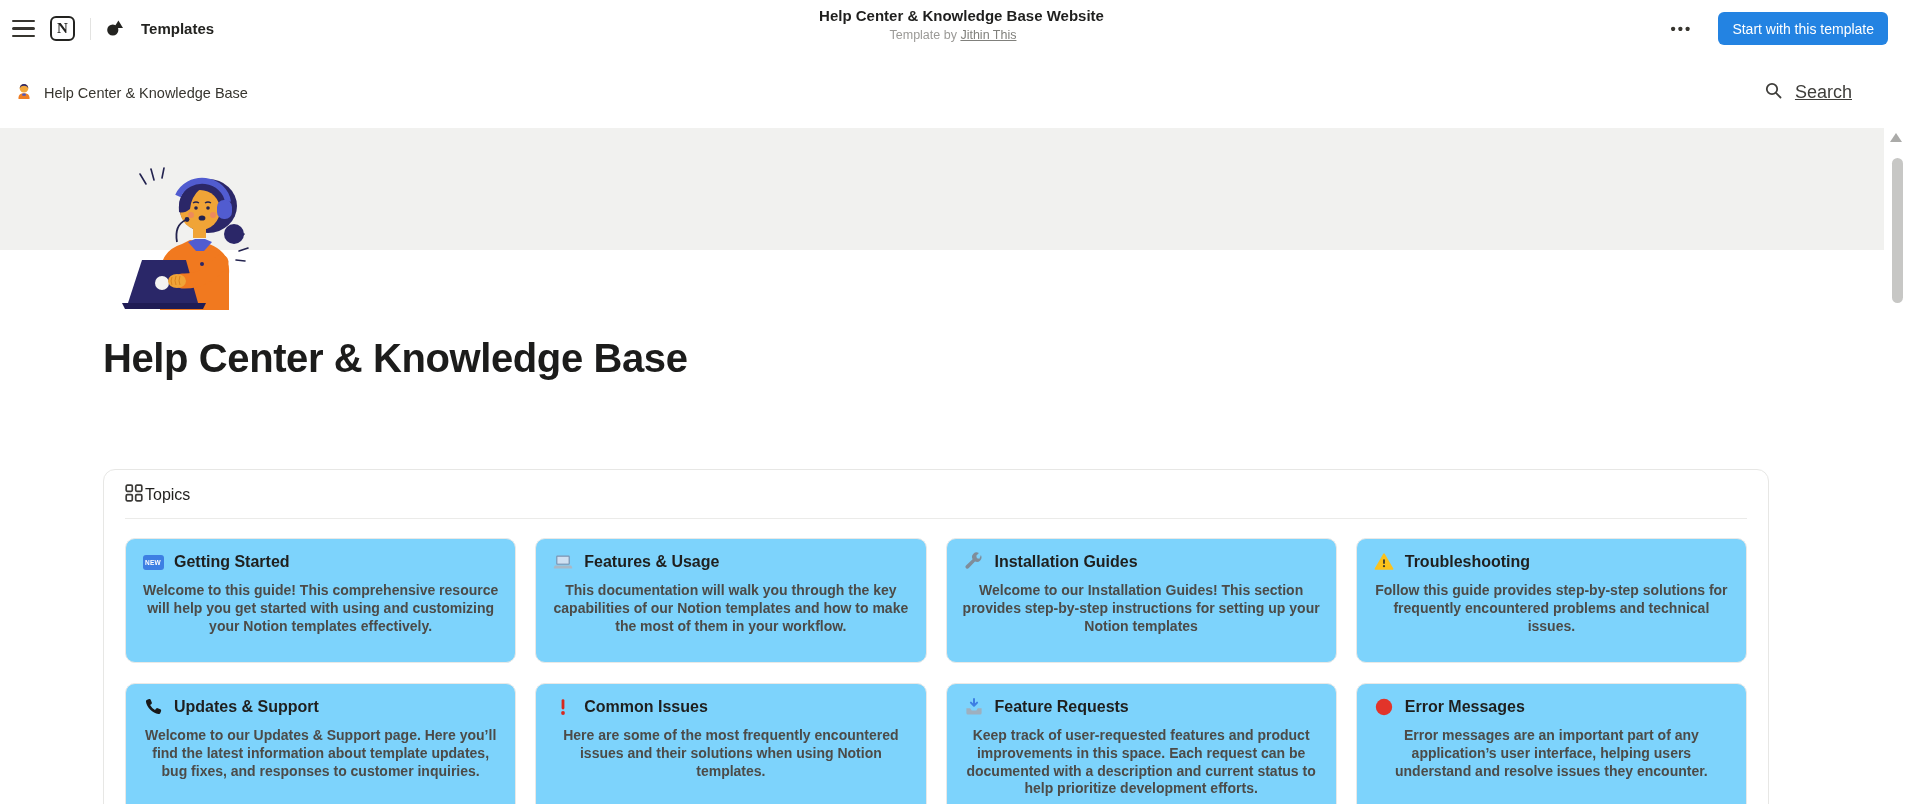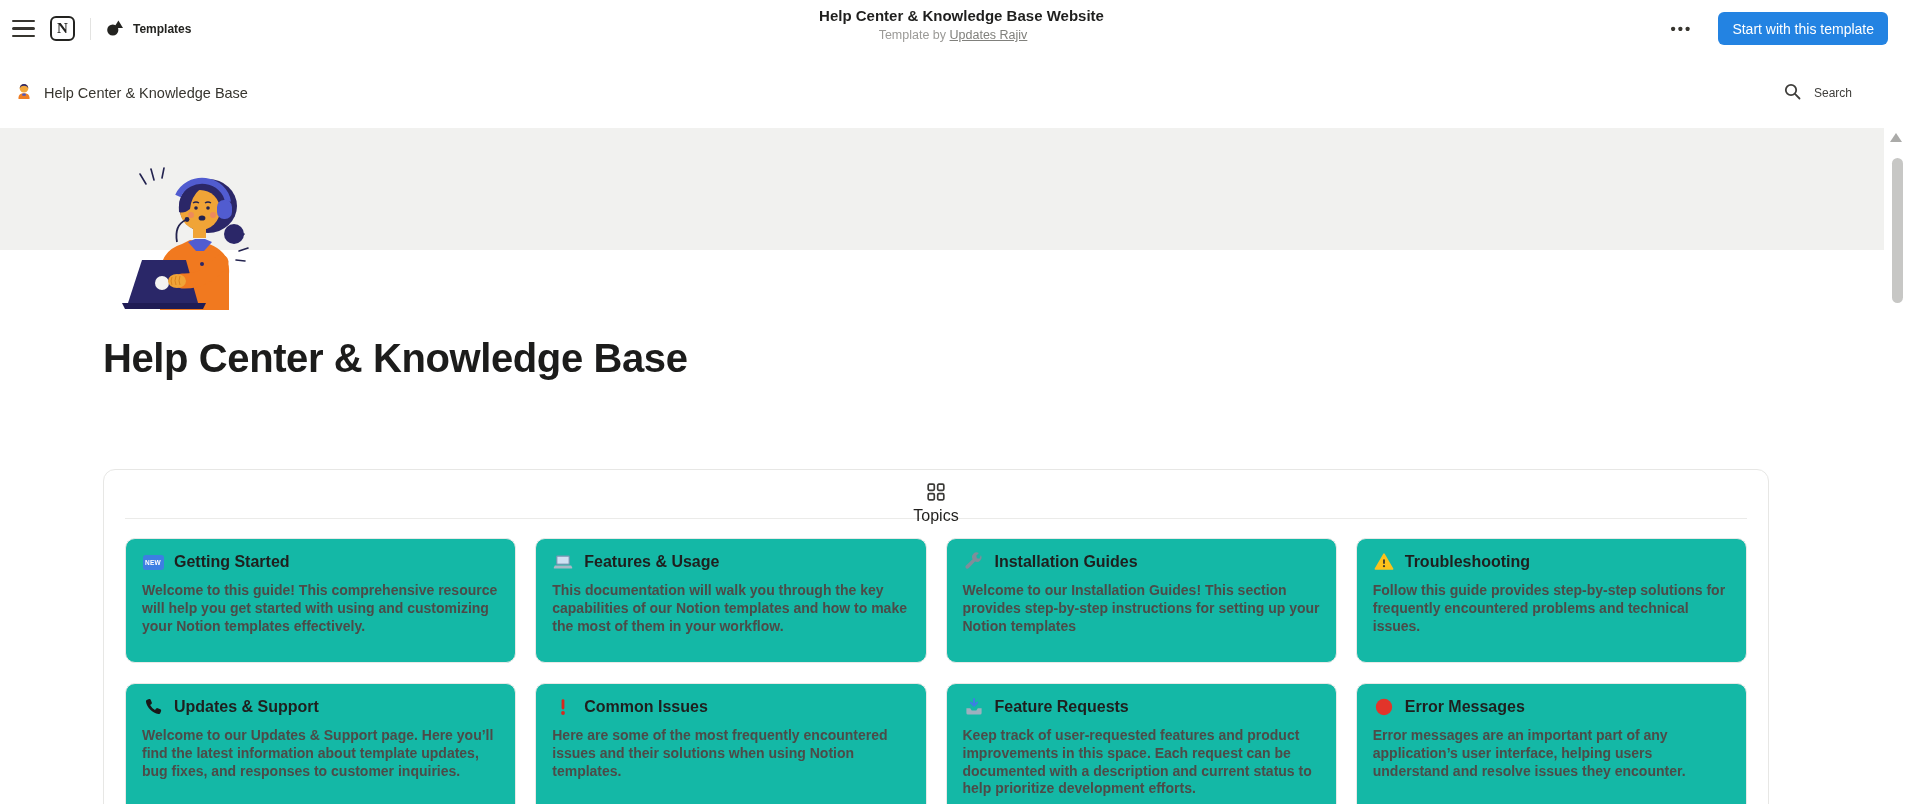--- a/index.html
+++ b/index.html
@@ -8,46 +8,46 @@
     font-family:"Liberation Sans", sans-serif;color:#37352f;
   }
   
   .topbar{position:absolute;top:0;left:0;right:0;height:57px;background:#fff;border-bottom:1px solid #ededeb;}
   .tb-left{position:absolute;left:12px;top:0;height:57px;display:flex;align-items:center;gap:15px;}
   .burger{width:23px;display:flex;flex-direction:column;gap:5px;cursor:pointer;}
   .burger span{display:block;height:2.4px;background:#37352f;border-radius:2px;}
   .nlogo{width:25px;height:25px;border:2px solid #232320;border-radius:6px;display:flex;align-items:center;justify-content:center;
          font-family:"Liberation Serif", serif;font-weight:700;font-size:15px;color:#232320;cursor:pointer;background:#fff;box-sizing:border-box;}
   .tb-div{width:1px;height:22px;background:#e3e3e1;}
-  .tpl{display:flex;align-items:center;gap:8px;font-size:12px;font-weight:700;color:#232320;cursor:pointer;}
+  .tpl{display:flex;align-items:center;gap:16px;font-size:15px;font-weight:700;color:#232320;cursor:pointer;}
   .tb-center{position:absolute;left:50%;top:7px;transform:translateX(-50%);text-align:center;white-space:nowrap;}
   .tb-title{font-size:15px;font-weight:700;color:#1f1f1e;margin-left:17px;}
   .tb-byline{font-size:12.5px;color:#9b9a97;margin-top:4px;}
   .tb-author{color:#80807c;text-decoration:underline;cursor:pointer;}
   .tb-right{position:absolute;right:18px;top:0;height:57px;display:flex;align-items:center;gap:26px;}
   .more{font-size:15px;font-weight:700;letter-spacing:2px;color:#37352f;cursor:pointer;}
   .cta{background:#2383e2;color:#fff;font-size:14px;font-weight:500;height:33px;padding:11px 14px;border-radius:6px;
        border:none;display:flex;align-items:center;cursor:pointer;font-family:"Liberation Sans",sans-serif;}
   
   .crumbbar{position:absolute;top:57px;left:0;right:0;height:71px;background:#fff;}
   .crumb{position:absolute;left:14px;top:0;height:71px;display:flex;align-items:center;gap:10px;
          font-size:14.5px;font-weight:500;color:#37352f;cursor:pointer;}
   .searchbox{position:absolute;right:54px;top:0;height:71px;display:flex;align-items:center;gap:12px;
-             font-size:12px;color:#3f3e3b;cursor:pointer;}
+             font-size:18px;color:#3f3e3b;cursor:pointer;text-decoration:underline;}
   
   .cover{position:absolute;top:128px;left:0;width:1884px;height:122px;background:#f1f1ef;}
   .illo{position:absolute;top:162px;left:116px;}
   .hero-title{position:absolute;top:336px;left:103px;font-size:40px;font-weight:700;color:#1c1c1b;letter-spacing:-0.4px;margin:0;}
   
   .topics{position:absolute;top:469px;left:103px;width:1666px;height:400px;border:1px solid #e7e7e5;border-radius:12px;
           background:#fff;padding:13px 21px 0;box-sizing:border-box;}
-  .topics-head{display:flex;align-items:center;gap:2px;font-size:16px;font-weight:500;color:#201f1d;height:24px;flex-direction:column;}
+  .topics-head{display:flex;align-items:center;gap:2px;font-size:16px;font-weight:500;color:#201f1d;height:24px;}
   .topics-divider{margin:11px 0 0;border:none;border-top:1px solid #ebebe9;}
   .cards{margin-top:19px;display:grid;grid-template-columns:repeat(4,1fr);grid-template-rows:125px 170px;column-gap:19px;row-gap:20px;}
-  .card{border:1px solid #e9e9e7;border-radius:10px;padding:13px 16px;box-sizing:border-box;background:#14b8a6;cursor:pointer;}
+  .card{border:1px solid #e9e9e7;border-radius:10px;padding:13px 16px;box-sizing:border-box;background:#7dd3fc;cursor:pointer;text-align:center;}
   .card-head{display:flex;align-items:center;gap:10px;}
   .card-icon{width:22px;height:20px;display:flex;align-items:center;justify-content:center;flex:0 0 auto;}
   .card-title{font-size:16px;font-weight:700;color:#1f1f1e;}
   .card-desc{margin:10px 0 0;font-size:14px;line-height:17.8px;color:#4c4b48;font-weight:bold;}
   .new-badge{display:inline-flex;align-items:center;justify-content:center;width:21px;height:15px;background:#3d7fe3;
              border-radius:3px;color:#fff;font-size:6.5px;font-weight:700;letter-spacing:.2px;}
   
   .scroll-up{position:absolute;right:4px;top:133px;width:0;height:0;cursor:pointer;
              border-left:6px solid transparent;border-right:6px solid transparent;border-bottom:9px solid #ababa9;}
   .scroll-thumb{position:absolute;right:3px;top:158px;width:11px;height:145px;border-radius:6px;background:#c7c7c5;cursor:pointer;}
@@ -69,21 +69,21 @@
             <circle cx="6.8" cy="12" r="5.6"></circle>
             <path d="M12.4 2.6 17 10H7.8z"></path>
           </svg></span>
       <span>Templates</span>
     </div>
   </div>
   <div class="tb-center">
     <div class="tb-title">Help Center &amp; Knowledge Base Website</div>
     <div class="tb-byline">
       <span>Template by</span>
-      <span class="tb-author">Updates Rajiv</span>
+      <span class="tb-author">Jithin This</span>
     </div>
   </div>
   <div class="tb-right">
     <span class="more">•••</span>
     <button class="cta">Start with this template</button>
   </div>
 </div>
 
 <div class="crumbbar">
   <div class="crumb">

